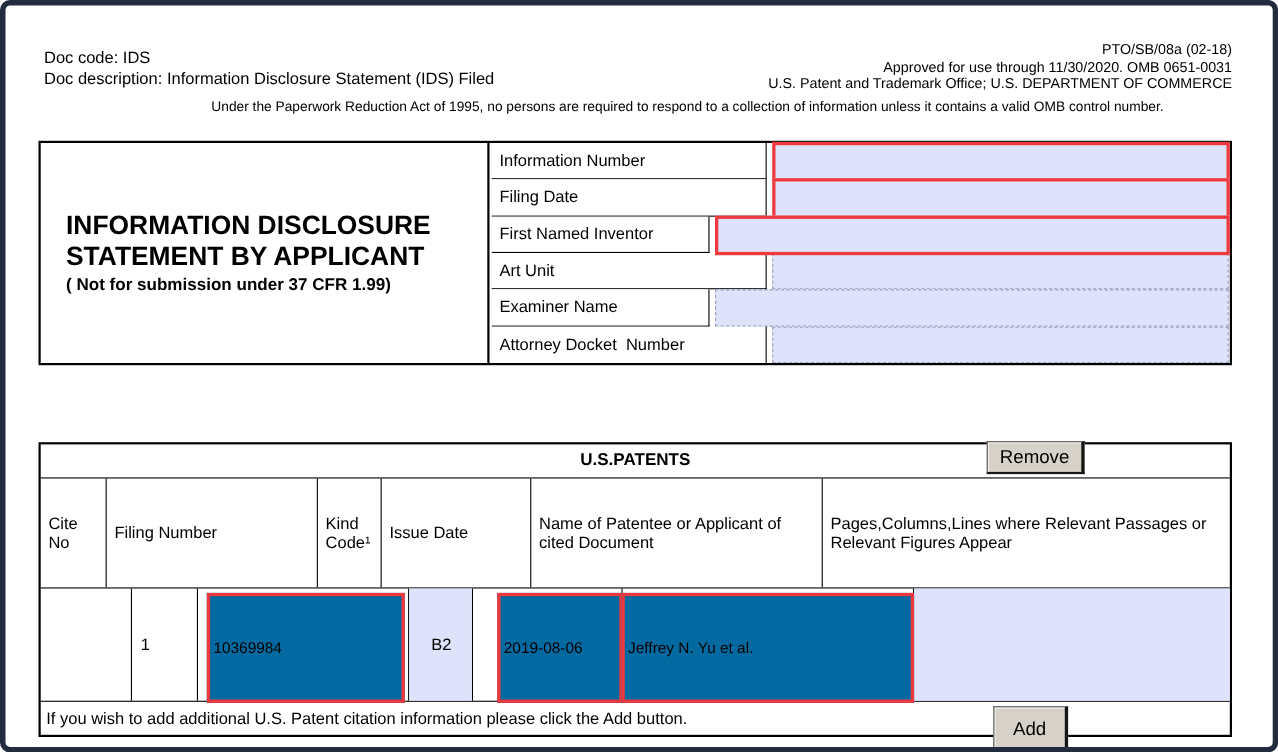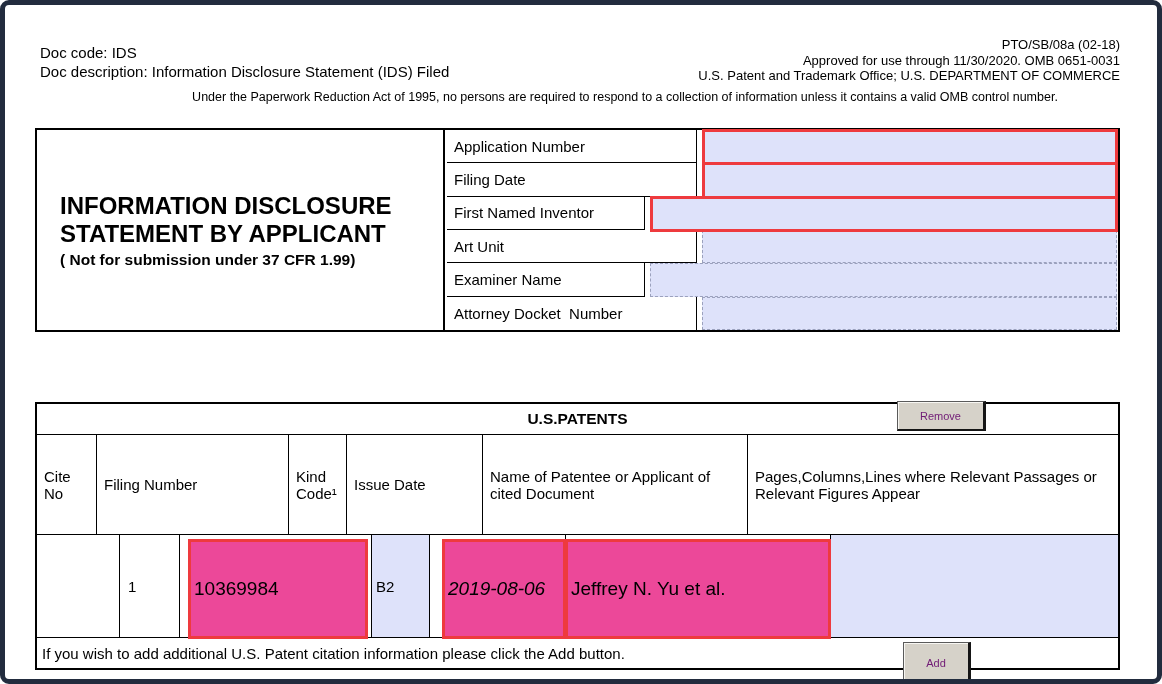--- a/index.html
+++ b/index.html
@@ -63,34 +63,34 @@
   .hc,.dc{
     box-sizing:border-box;border-right:1.5px solid #000;position:relative;
     font-size:15px;flex:none;
   }
   .hc{display:flex;align-items:center;padding:4px 6px 4px 7px;}
   .hc.lastc,.dc.lastc{border-right:none;flex:1;}
   .c1{width:83px;} .c2{width:60px;} .c3{width:192px;} .c4{width:58px;}
   .c5{width:136px;} .c6{width:265px;}
   .dc.cite{display:flex;align-items:center;padding-left:8px;}
   .dfld{
-    position:absolute;background:#ec4899;box-sizing:border-box;
+    position:absolute;background:#0369a1;box-sizing:border-box;
     border:3px solid #ee3a3e;top:4px;bottom:-2px;z-index:5;
-    display:flex;align-items:center;padding-left:3px;font-size:19px;
+    display:flex;align-items:center;padding-left:3px;font-size:14px;
   }
   .dfld.patent{left:8px;right:3px;}
-  .dfld.issue{left:12px;right:-1px;font-style:italic;}
+  .dfld.issue{left:22px;right:-1px;}
   .dfld.name{left:-1px;right:-1px;}
   .cellfill{
     position:absolute;inset:0;background:#dee2fa;
-    display:flex;align-items:center;padding-left:4px;font-size:15px;box-sizing:border-box;
+    display:flex;align-items:center;padding-left:20px;font-size:15px;box-sizing:border-box;
   }
   .hint-text{padding-left:5px;font-size:15px;}
   .btn3d{
-    background:#d6d2c9;color:#701a75;font-size:11px;
+    background:#d6d2c9;color:#000000;font-size:17px;
     border:1px solid #5a5a5a;border-right:3px solid #151515;border-bottom:2px solid #151515;
     box-shadow:inset 1px 1px 0 #f7f6f2;
     display:flex;align-items:center;justify-content:center;
     font-family:"Liberation Sans", sans-serif;box-sizing:border-box;cursor:pointer;
   }
   .remove-btn{position:absolute;left:860px;top:-3px;width:89px;height:30px;z-index:10;}
   .add-btn{position:absolute;left:866px;top:4px;width:68px;height:43px;z-index:10;}
 </style>
 </head>
 <body>
@@ -107,21 +107,21 @@
   </div>
   <div class="abs paperwork">Under the Paperwork Reduction Act of 1995, no persons are required to respond to a collection of information unless it contains a valid OMB control number.</div>
 
   <div class="abs hdr-table">
     <div class="title-cell">
       <div class="form-title">INFORMATION DISCLOSURE STATEMENT BY APPLICANT</div>
       <div class="form-subtitle">( Not for submission under 37 CFR 1.99)</div>
     </div>
     <div class="hdr-rows">
       <div class="hrow">
-        <div class="lbl w">Application Number</div>
+        <div class="lbl w">Information Number</div>
         <div class="fld red off-w"></div>
       </div>
       <div class="hrow">
         <div class="lbl w">Filing Date</div>
         <div class="fld red off-w"></div>
       </div>
       <div class="hrow">
         <div class="lbl n">First Named Inventor</div>
         <div class="fld red off-n"></div>
       </div>

